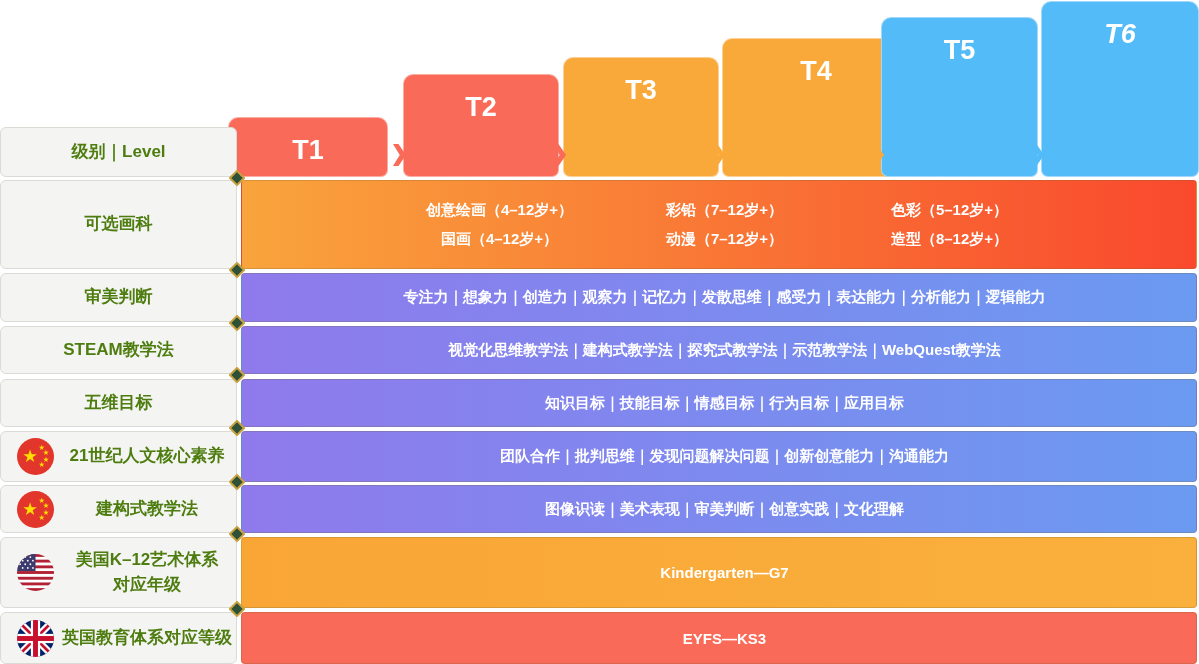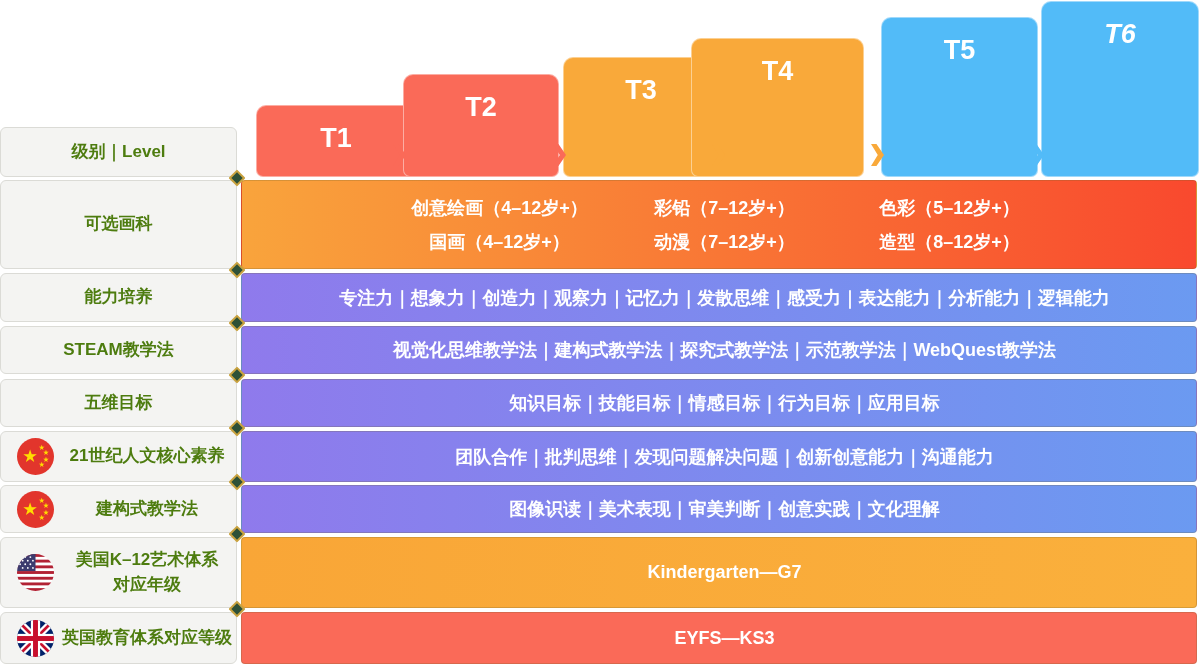--- a/index.html
+++ b/index.html
@@ -13,24 +13,24 @@
   
   .lvl{
     position:absolute;bottom:487px;border-radius:10px 10px 7px 7px;
     color:#fff;font-weight:bold;font-size:27px;text-align:center;
     padding-top:17px;box-sizing:border-box;
     border:1px solid rgba(255,255,255,0.45);
   }
   .c-red{background:#FA6A58;}
   .c-amber{background:#F9A93A;}
   .c-blue{background:#52BBF8;}
-  .t1{left:256px;width:160px;height:72px;}
+  .t1{left:228px;width:160px;height:60px;}
   .t2{left:403px;width:156px;height:103px;}
   .t3{left:563px;width:156px;height:120px;}
-  .t4{left:691px;width:173px;height:139px;margin-top:44px;}
+  .t4{left:722px;width:188px;height:139px;margin-top:44px;}
   .t5{left:881px;width:157px;height:160px;}
   .t6{left:1041px;width:158px;height:176px;font-style:italic;}
   .chev{
     position:absolute;top:144px;width:13px;height:22px;
     clip-path:polygon(0 0,42% 0,100% 50%,42% 100%,0 100%,52% 50%);
   }
   .chev1{left:393px;}
   .chev2{left:553px;}
   .chev3{left:712px;}
   .chev4{left:871px;}
@@ -56,21 +56,21 @@
   }
   .label-box.with-flag{justify-content:flex-start;padding-left:16px;}
   .label-box .flag{flex:none;width:37px;height:37px;margin-right:4px;}
   .label-box .flag svg{display:block;}
   .label-box .ltext{flex:1;text-align:center;line-height:1.45;}
 
   .band{
     position:absolute;left:241px;top:0;bottom:0;width:956px;box-sizing:border-box;
     border-radius:4px;border:1px solid rgba(110,100,45,0.25);
     display:flex;align-items:center;justify-content:center;
-    color:#ffffff;font-weight:bold;font-size:18px;text-align:center;padding-left:11px;
+    color:#ffffff;font-weight:bold;font-size:15px;text-align:center;padding-left:11px;
   }
   .band.grad-warm{background:linear-gradient(90deg,#F9A43C 0%,#F9492E 100%);}
   .band.grad-purple{background:linear-gradient(90deg,#8F7AEC 0%,#6B9AF1 100%);}
   .band.flat-amber{background:linear-gradient(90deg,#F9A637 0%,#FAB03C 100%);}
   .band.flat-red{background:#FA6A58;text-align:center;}
   .band.grad-warm.subjects{flex-direction:column;row-gap:0;}
   .subjects-grid{
     display:grid;grid-template-columns:225px 225px 225px;justify-content:center;
     row-gap:10px;width:100%;
   }
@@ -120,21 +120,21 @@
         <span>色彩（5–12岁+）</span>
         <span>国画（4–12岁+）</span>
         <span>动漫（7–12岁+）</span>
         <span>造型（8–12岁+）</span>
       </div>
     </div>
   </div>
 
   <div class="row r3">
     <div class="label-box">
-      <span class="ltext">能力培养</span>
+      <span class="ltext">审美判断</span>
     </div>
     <div class="band grad-purple">
       <span>专注力｜想象力｜创造力｜观察力｜记忆力｜发散思维｜感受力｜表达能力｜分析能力｜逻辑能力</span>
     </div>
   </div>
 
   <div class="row r4">
     <div class="label-box">
       <span class="ltext">STEAM教学法</span>
     </div>

